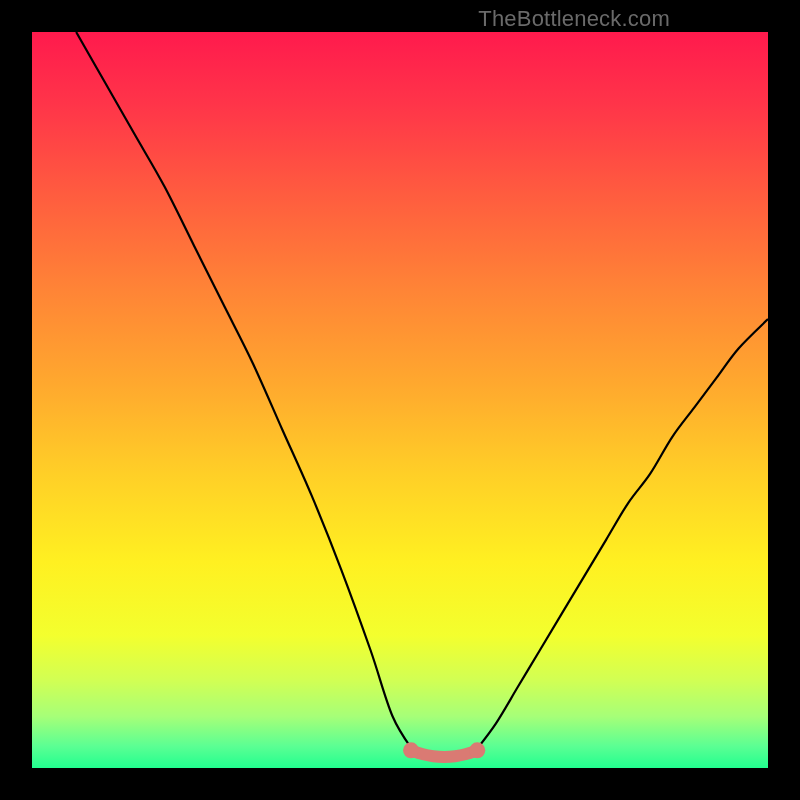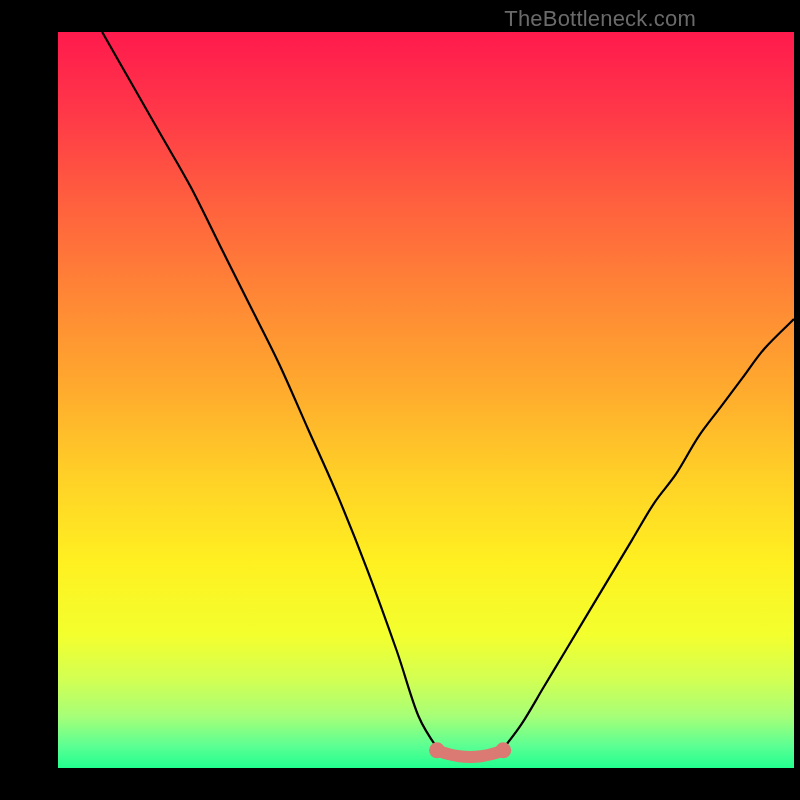--- a/index.html
+++ b/index.html
@@ -9,21 +9,20 @@
     height: 800px;
     background: #000;
     overflow: hidden;
     font-family: Arial, Helvetica, sans-serif;
   }
   .frame {
     position: relative;
     width: 684px;
     height: 800px;
     background: #000;
-    margin-left: 26px;
   }
   .plot-area {
     position: absolute;
     left: 32px;
     top: 32px;
     width: 736px;
     height: 736px;
     overflow: hidden;
   }
   .gradient-bg {

